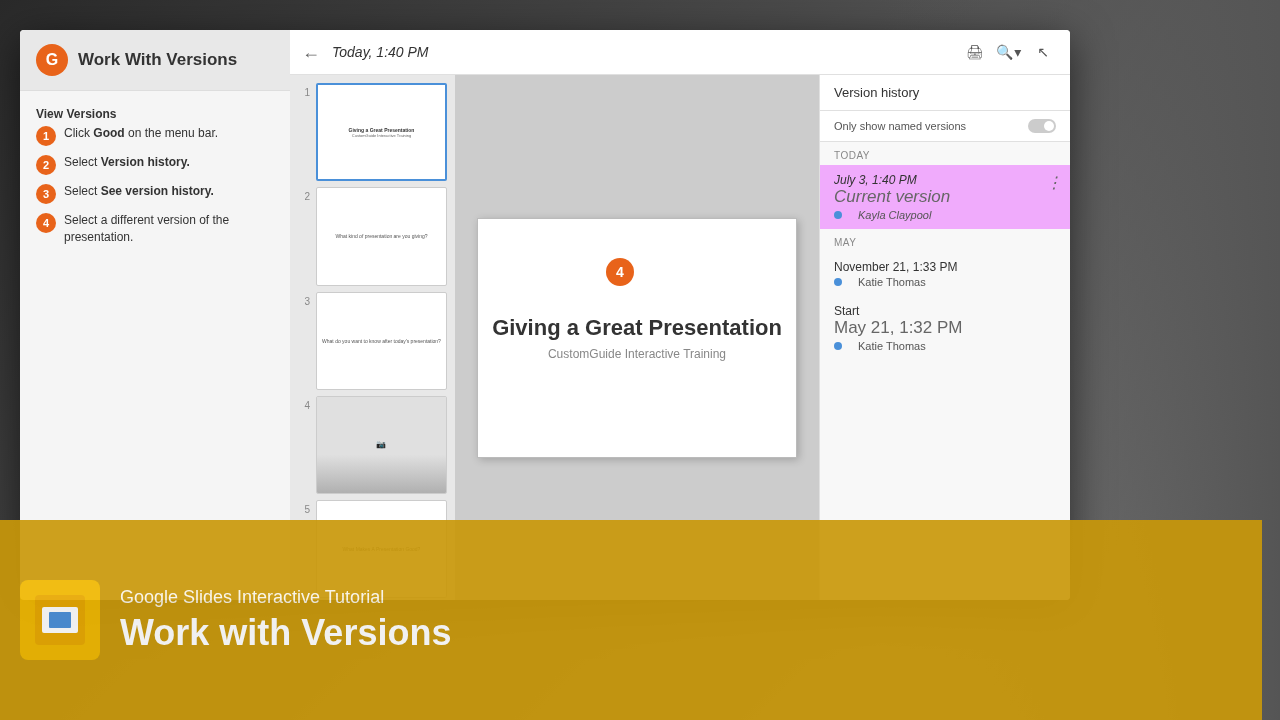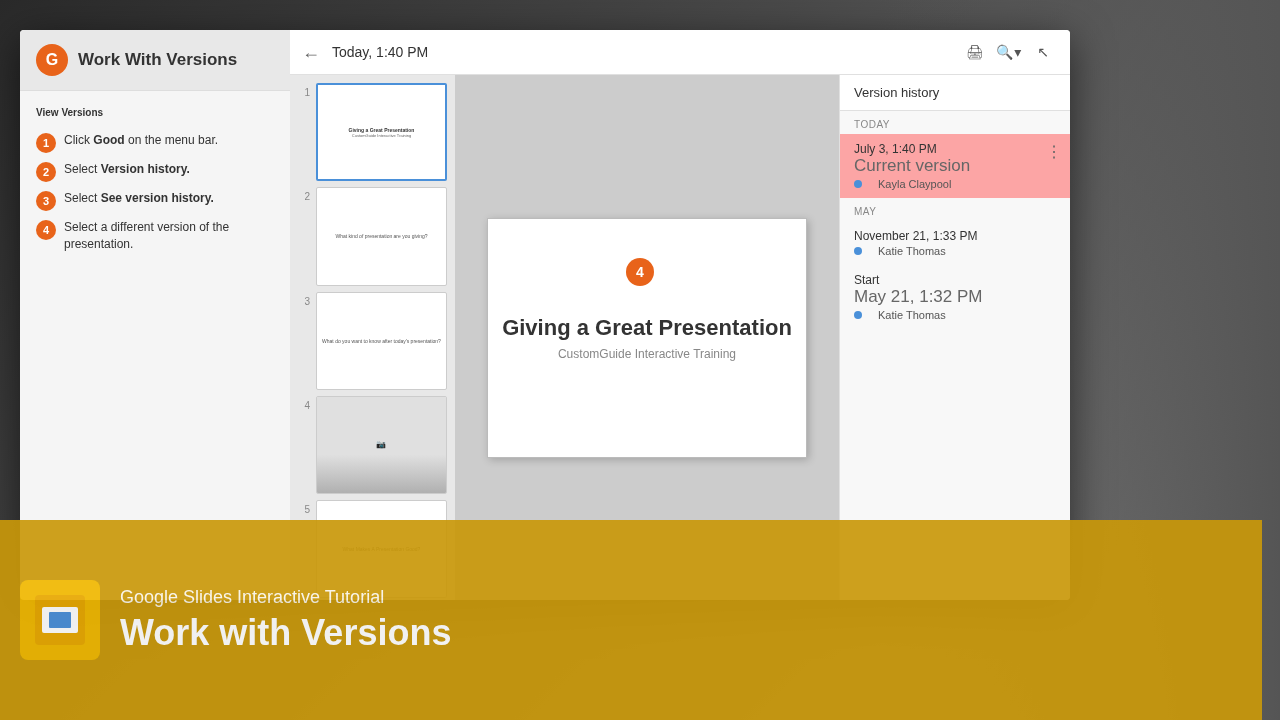--- a/index.html
+++ b/index.html
@@ -64,24 +64,24 @@
       font-size: 17px;
       font-weight: bold;
       color: #333;
     }
 
     .sidebar-content {
       padding: 16px;
     }
 
     .view-versions-title {
-      font-size: 10px;
-      font-weight: bold;
-      color: #333;
-      margin-bottom: 14px;
+      font-size: 12px;
+      font-weight: bold;
+      color: #333;
+      margin-bottom: 4px;
     }
 
     .step {
       display: flex;
       align-items: flex-start;
       gap: 8px;
       margin-bottom: 8px;
     }
 
     .step-num {
@@ -129,20 +129,21 @@
       color: #666;
       cursor: pointer;
       margin-right: 4px;
     }
 
     .toolbar-title {
       font-size: 14px;
       color: #333;
       margin-right: auto;
       margin-left: 4px;
+      font-style: italic;
     }
 
     .toolbar-btn {
       width: 30px; height: 28px;
       display: flex; align-items: center; justify-content: center;
       border: none; background: transparent;
       cursor: pointer;
       border-radius: 3px;
       font-size: 14px;
       color: #555;
@@ -263,21 +264,21 @@
       border-radius: 50%;
       color: white;
       font-weight: bold;
       font-size: 14px;
       display: flex; align-items: center; justify-content: center;
       z-index: 20;
     }
 
     
     .version-panel {
-      width: 231px;
+      width: 251px;
       background: #f8f8f8;
       border-left: 1px solid #e0e0e0;
       flex-shrink: 0;
       display: flex;
       flex-direction: column;
     }
 
     .version-panel-header {
       padding: 10px 14px;
       border-bottom: 1px solid #e0e0e0;
@@ -332,21 +333,22 @@
       padding: 8px 14px 4px;
     }
 
     .version-item {
       padding: 8px 14px;
       cursor: pointer;
       position: relative;
     }
 
     .version-item.active {
-      background: #fca5a5;
+      background: #f0abfc;
+      font-style: italic;
     }
 
     .version-item-time {
       font-size: 12px;
       color: #333;
       font-weight: 500;
     }
 
     .version-item-label {
       font-size: 17px;
@@ -564,20 +566,26 @@
         <div class="step4-badge">4</div>
         <div class="slide-preview">
           <div class="slide-preview-title">Giving a Great Presentation</div>
           <div class="slide-preview-sub">CustomGuide Interactive Training</div>
         </div>
       </div>
 
       <div class="version-panel">
         <div class="version-panel-header">
           <div class="version-panel-title">Version history</div>
+        </div>
+        <div class="version-filter">
+          <span class="version-filter-label">Only show named versions</span>
+          <div class="toggle">
+            <div class="toggle-knob"></div>
+          </div>
         </div>
 
         <div class="version-section">
           <div class="version-section-label">TODAY</div>
           <div class="version-item active">
             <div class="version-item-time">July 3, 1:40 PM</div>
             <div class="version-item-label">Current version</div>
             <div class="version-item-user">
               <span class="user-dot" style="background:#4a90d9;"></span>
               <span>Kayla Claypool</span>

